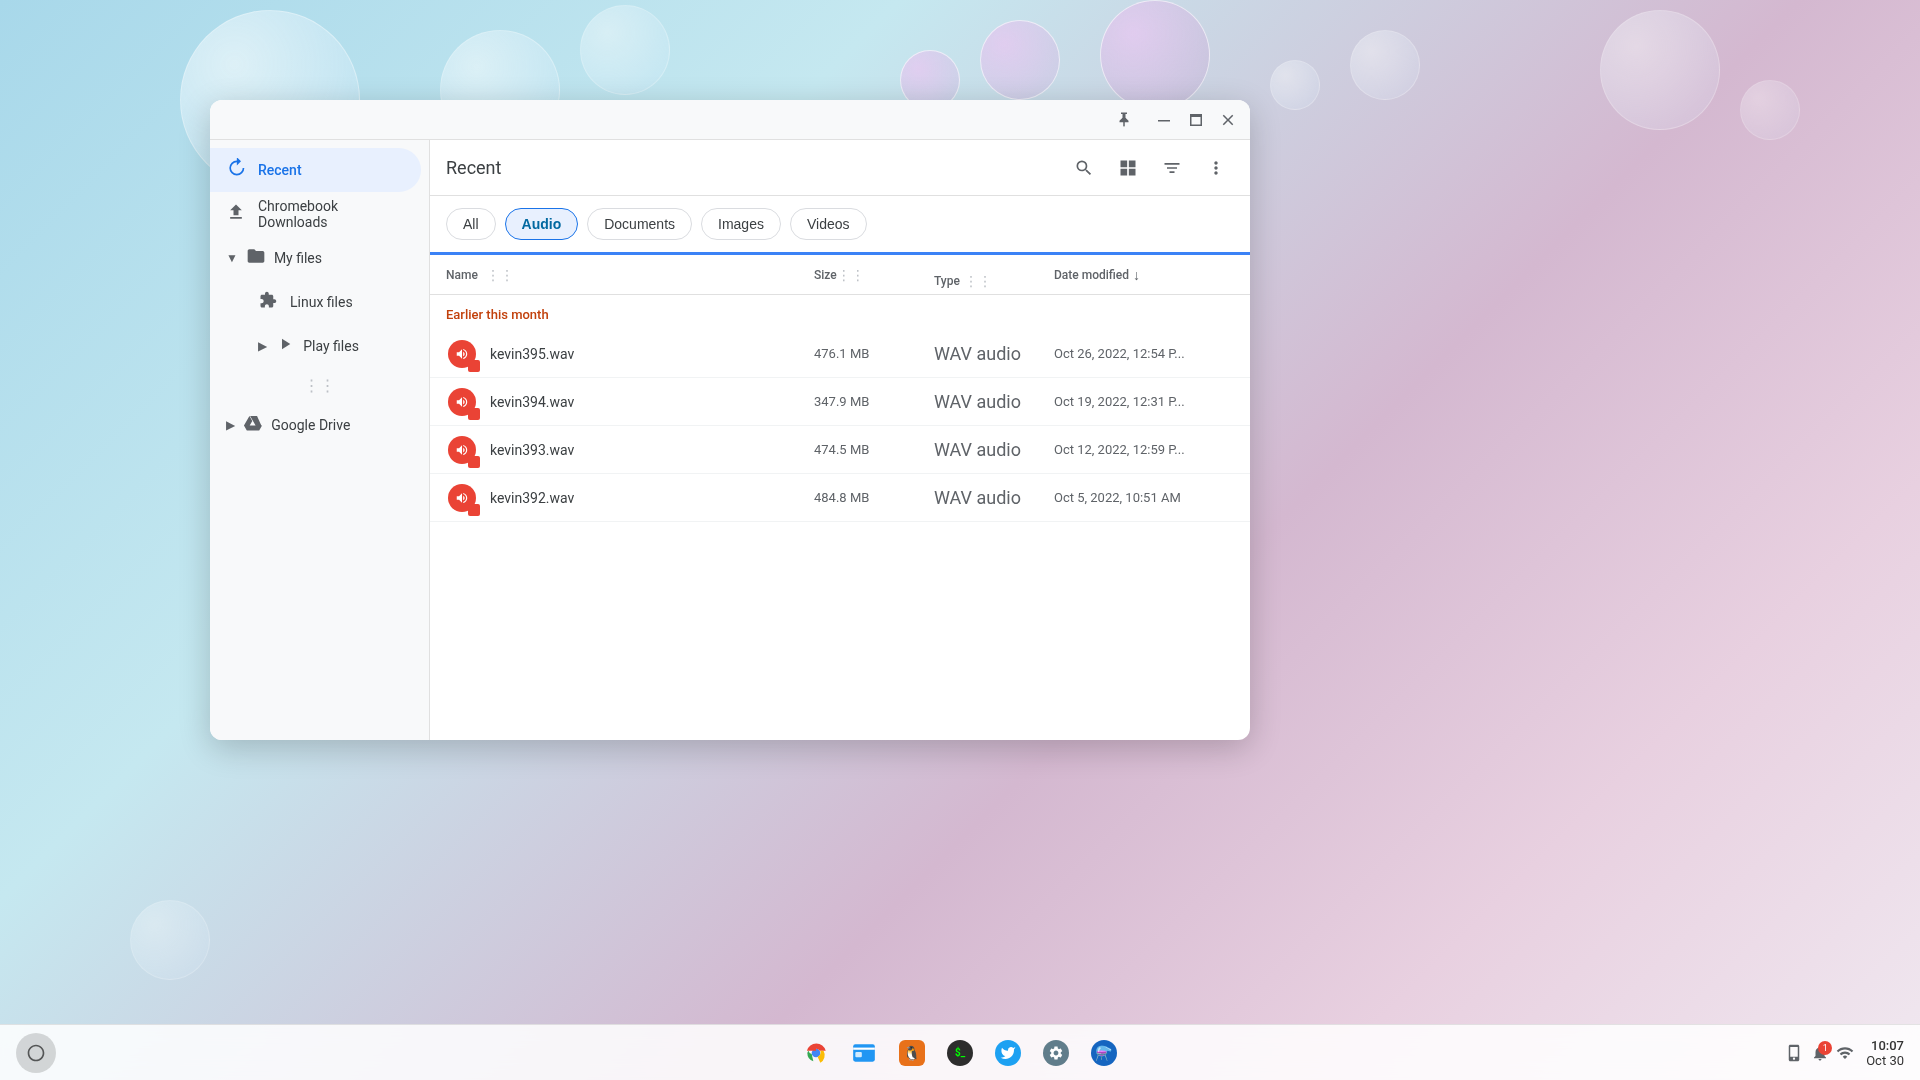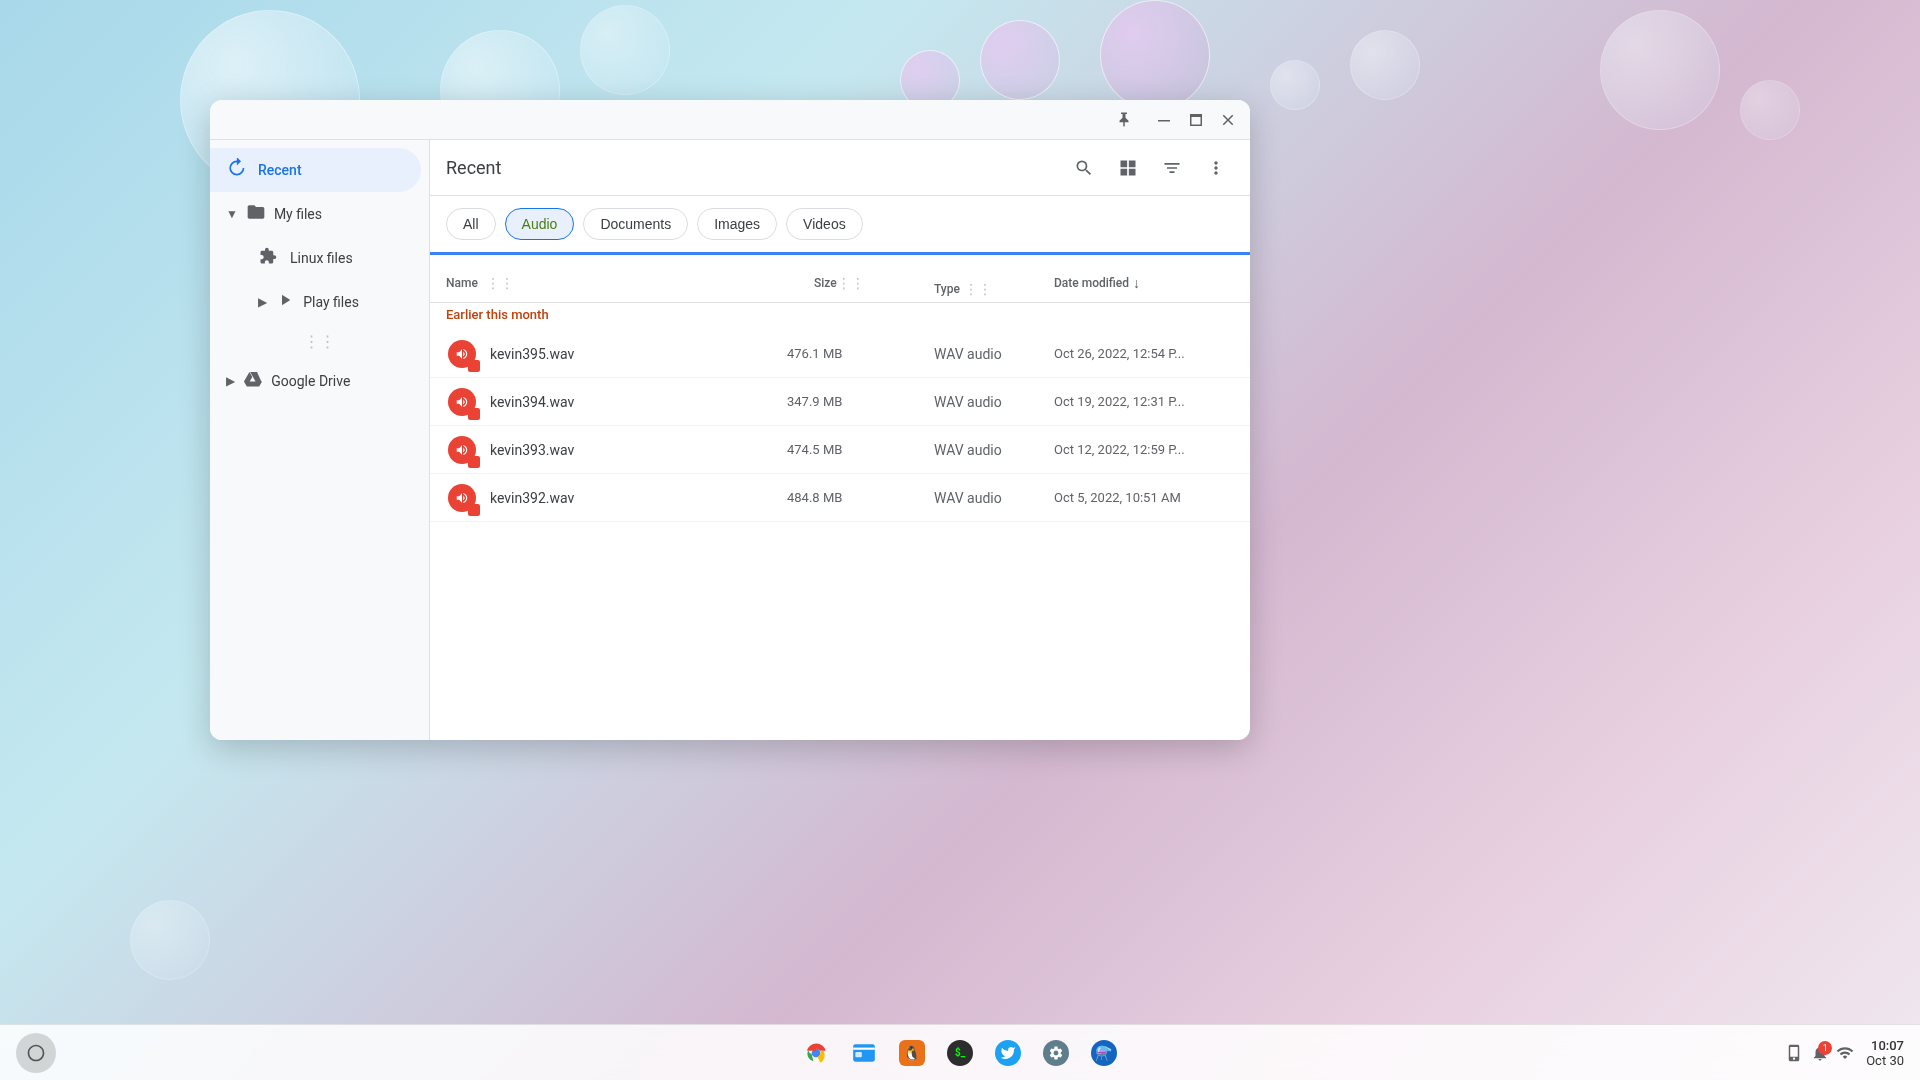--- a/index.html
+++ b/index.html
@@ -275,38 +275,38 @@
       font-size: 14px;
       color: #3c4043;
       cursor: pointer;
       display: flex;
       align-items: center;
     }
 
     .filter-pill.active {
       background: #e8f0fe;
       border-color: #1a73e8;
-      color: #4d7c0f;
-      font-weight: 400;
+      color: #0369a1;
+      font-weight: 700;
     }
 
     
     .file-list-container {
       flex: 1;
       overflow-y: auto;
     }
 
     .file-list-header {
       display: flex;
       align-items: center;
       padding: 0 16px;
       height: 40px;
       border-bottom: 1px solid #e0e0e0;
       position: sticky;
-      top: 8px;
+      top: 0;
       background: #fff;
     }
 
     .col-name {
       flex: 1;
       display: flex;
       align-items: center;
       gap: 4px;
       font-size: 12px;
       color: #5f6368;
@@ -401,23 +401,22 @@
     }
 
     .file-size {
       width: 120px;
       font-size: 13px;
       color: #5f6368;
     }
 
     .file-type {
       width: 120px;
-      font-size: 14px;
-      color: #5f6368;
-      margin-left: 27px;
+      font-size: 18px;
+      color: #5f6368;
     }
 
     .file-date {
       width: 180px;
       font-size: 13px;
       color: #5f6368;
     }
 
     .taskbar-system-icons {
       display: flex;
@@ -476,20 +475,28 @@
 
       <div class="sidebar-item active">
         <span class="sidebar-icon">
           <svg width="20" height="20" viewBox="0 0 24 24" fill="#1a73e8">
               <path d="M13 3a9 9 0 1 0 9 9h-2a7 7 0 1 1-7-7v4l5-5-5-5v4z"></path>
             </svg>
         </span>
         <span class="sidebar-label">Recent</span>
       </div>
 
+      <div class="sidebar-item">
+        <span class="sidebar-icon">
+          <svg width="20" height="20" viewBox="0 0 24 24" fill="#5f6368">
+              <path d="M9 16h6v-6h4l-7-7-7 7h4v6zm-4 2h14v2H5z"></path>
+            </svg>
+        </span>
+        <span class="sidebar-label">Chromebook Downloads</span>
+      </div>
 
       <div class="sidebar-section-header">
         <span style="font-size:12px;color:#5f6368;">▼</span>
         <span class="sidebar-icon">
           <svg width="20" height="20" viewBox="0 0 24 24" fill="#5f6368">
               <path d="M20 6h-8l-2-2H4c-1.1 0-2 .9-2 2v12c0 1.1.9 2 2 2h16c1.1 0 2-.9 2-2V8c0-1.1-.9-2-2-2z"></path>
             </svg>
         </span>
         <span class="sidebar-label">My files</span>
       </div>

